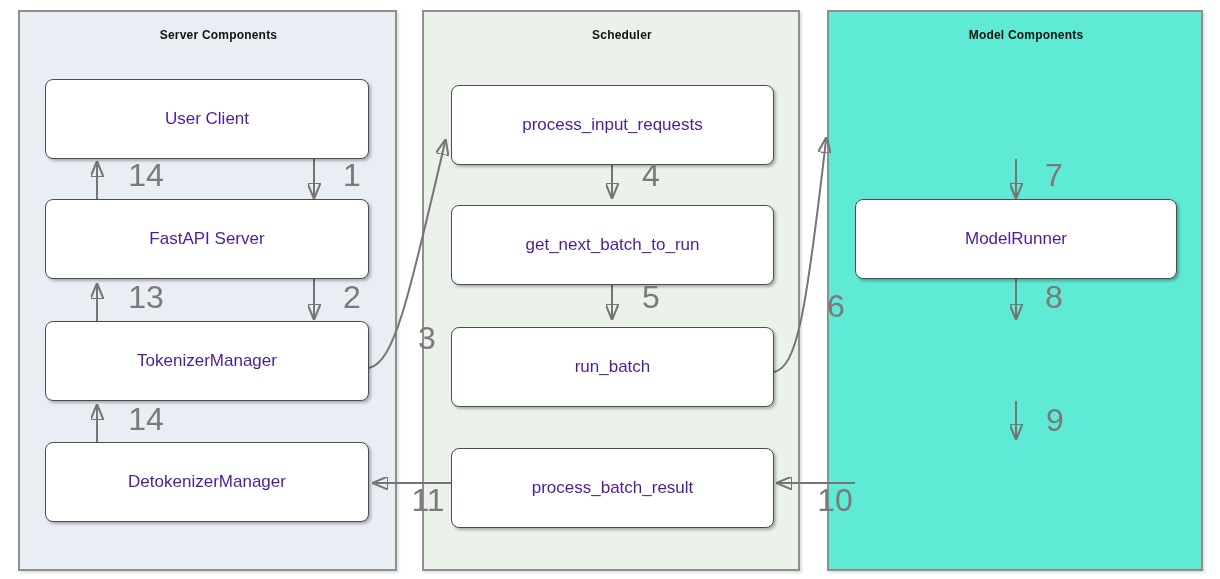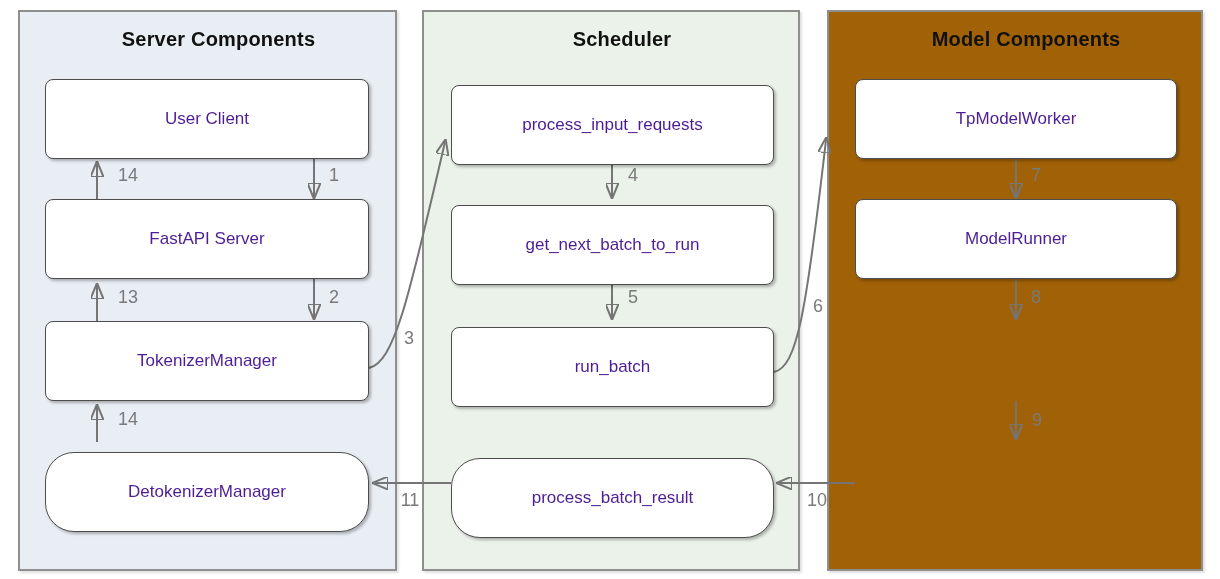--- a/index.html
+++ b/index.html
@@ -15,27 +15,27 @@
 
   
   .group {
     position: absolute;
     top: 10px; height: 561px;
     border: 2px solid #8f8f8f;
     box-shadow: 2px 2px 2px rgba(0,0,0,0.12);
   }
   .group-server    { left: 18px;  width: 379px; background: #e9edf4; }
   .group-scheduler { left: 422px; width: 378px; background: #ebf2ea; }
-  .group-model     { left: 827px; width: 376px; background: #a16207; }
+  .group-model     { left: 827px; width: 376px; background: #5eead4; }
 
   .group-title {
     position: absolute;
     top: 16px; left: 0; width: 100%;
     text-align: center;
-    font-size: 20px; font-weight: bold; color: #111111;
+    font-size: 12px; font-weight: bold; color: #111111;
     letter-spacing: 0.2px;
     padding-left: 22px;
   }
 
   
   .node {
     position: absolute;
     height: 80px;
     background: #ffffff;
     border: 1.5px solid #4d4d4d;
@@ -44,38 +44,39 @@
     display: flex; align-items: center; justify-content: center;
     font-size: 17px; color: #4c1d95;
     white-space: nowrap;
   }
   .col-server    { left: 45px;  width: 324px; }
   .col-scheduler { left: 451px; width: 323px; margin-top: 6px; }
   .col-model     { left: 855px; width: 322px; }
   .row-0 { top: 79px; }
   .row-1 { top: 199px; }
   .row-2 { top: 321px; }
-  .row-3 { top: 452px; border-radius: 29px; }
+  .row-3 { top: 442px; }
 
   
   svg.edges {
     position: absolute; inset: 0;
     width: 1220px; height: 579px;
     pointer-events: none;
   }
   svg.edges path {
     stroke: #757575; stroke-width: 2; fill: none;
   }
 
   
   .edge-label {
     position: absolute;
     transform: translate(-50%, -50%);
-    font-size: 18px; color: #7a7a7a;
+    font-size: 32px; color: #7a7a7a;
     line-height: 1;
+    margin-left: 18px;
   }
 </style>
 </head>
 <body>
 
 <div class="stage">
 
   <div class="group group-server">
     <div class="group-title">Server Components</div>
   </div>
@@ -127,23 +128,20 @@
   <div class="node col-scheduler row-1">
     <span>get_next_batch_to_run</span>
   </div>
   <div class="node col-scheduler row-2">
     <span>run_batch</span>
   </div>
   <div class="node col-scheduler row-3">
     <span>process_batch_result</span>
   </div>
 
-  <div class="node col-model row-0">
-    <span>TpModelWorker</span>
-  </div>
   <div class="node col-model row-1">
     <span>ModelRunner</span>
   </div>
 
   <span class="edge-label" style="left:334px; top:175px;">1</span>
   <span class="edge-label" style="left:334px; top:297px;">2</span>
   <span class="edge-label" style="left:409px; top:338px;">3</span>
   <span class="edge-label" style="left:633px; top:175px;">4</span>
   <span class="edge-label" style="left:633px; top:297px;">5</span>
   <span class="edge-label" style="left:818px; top:306px;">6</span>

